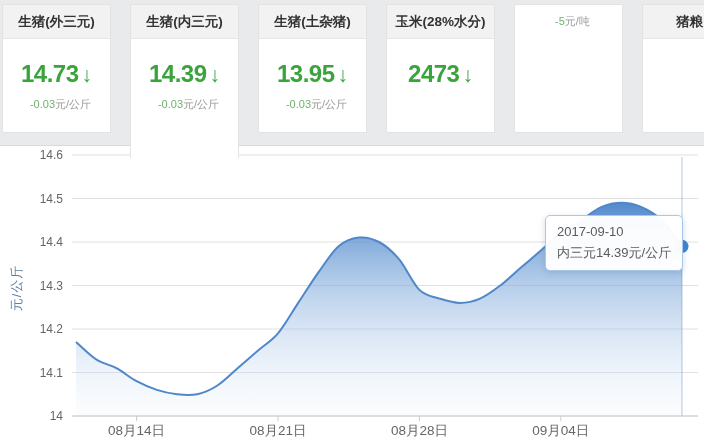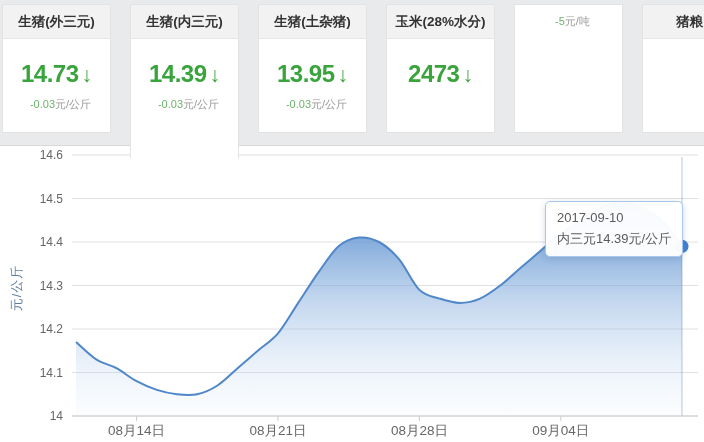--- a/index.html
+++ b/index.html
@@ -32,21 +32,21 @@
   .chart-panel{
     position:absolute;left:0;top:145px;width:704px;height:297px;
     background:#fff;border-top:1px solid #d9d9d9;box-sizing:border-box;z-index:1;
   }
   .chart-panel svg{position:absolute;left:0;top:-1px;}
   .y-title{
     position:absolute;left:-13px;top:133px;width:60px;text-align:center;
     transform:rotate(-90deg);font-size:13px;color:#5d7ca3;letter-spacing:1px;
   }
   .tooltip{
-    position:absolute;left:545px;top:55px;z-index:5;
+    position:absolute;left:545px;top:69px;z-index:5;
     background:rgba(255,255,255,0.96);
     border:1px solid #a9c7ea;border-radius:5px;
     box-shadow:0 2px 6px rgba(100,130,170,0.3);
     padding:6px 11px;font-size:13px;line-height:1.6;color:#5b5b5b;
     white-space:nowrap;
   }
 </style>
 </head>
 <body>
 

